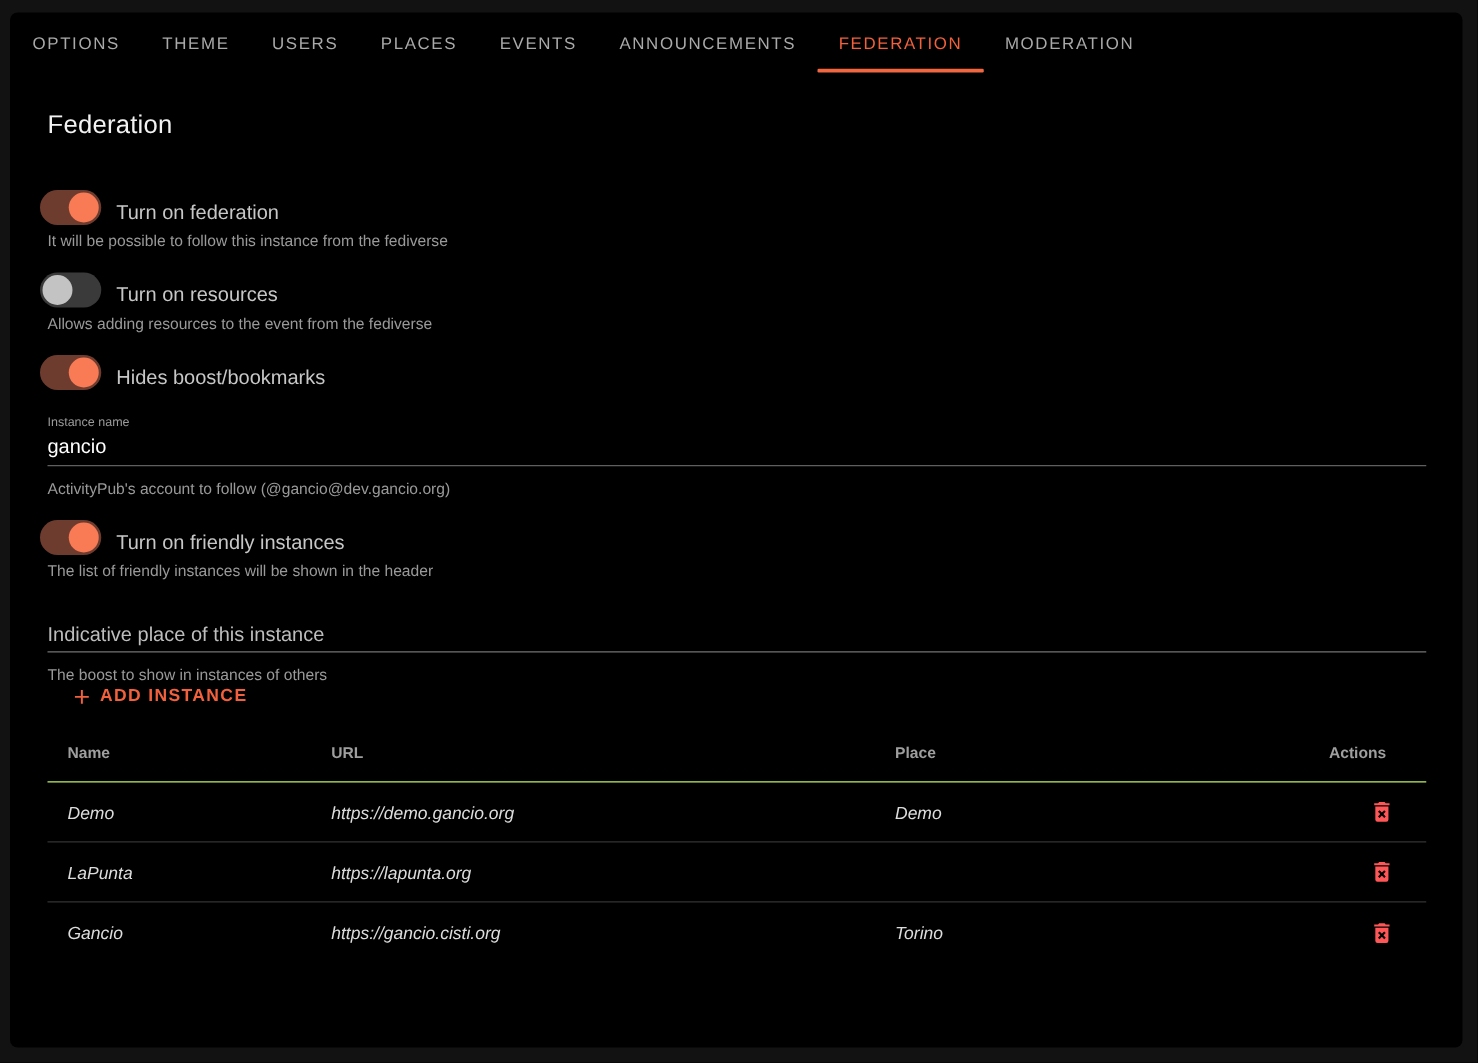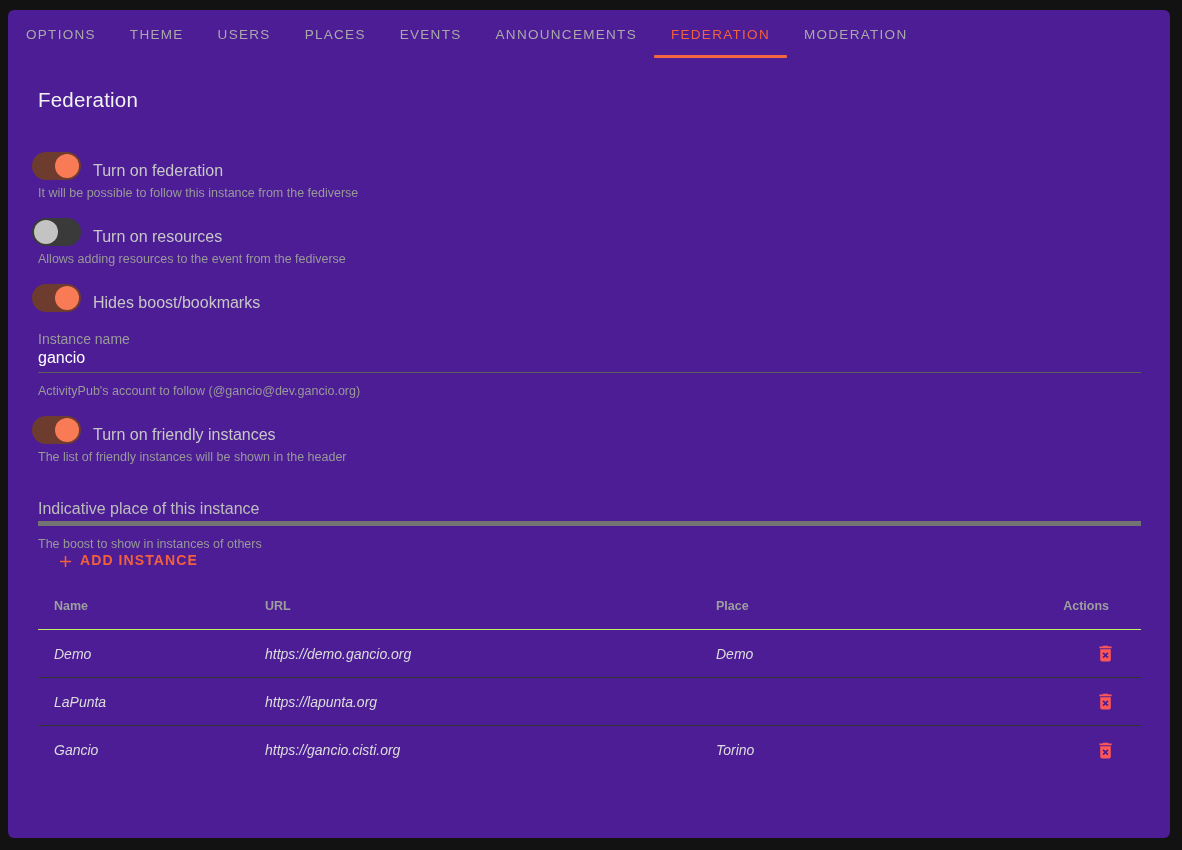--- a/index.html
+++ b/index.html
@@ -6,21 +6,21 @@
   html, body { width: 1182px; height: 850px; overflow: hidden; }
   body {
     background: #121212;
     font-family: "Liberation Sans", "DejaVu Sans", sans-serif;
     position: relative;
   }
   .panel {
     position: absolute;
     left: 8px; top: 10px;
     width: 1162px; height: 828px;
-    background: #4c1d95;
+    background: #000000;
     border-radius: 6px;
   }
   
   .tabs {
     display: flex;
     height: 48px;
     padding-left: 1px;
     align-items: stretch;
   }
   .tab {
@@ -83,39 +83,39 @@
     font-size: 16px;
     color: #c7c7c7;
     cursor: pointer;
   }
   .hint {
     font-size: 12.5px;
     line-height: 16px;
     color: #999999;
   }
   
-  .tf-label { font-size: 14px; line-height: 16px; color: #9a9a9a; }
+  .tf-label { font-size: 10px; line-height: 16px; color: #9a9a9a; }
   .tf-input {
     display: block;
     width: 100%;
     background: transparent;
     border: none;
     border-bottom: 1px solid #5f5f5f;
     outline: none;
     color: #ffffff;
     font-size: 16px;
     line-height: 21px;
     padding: 0 0 4px 0;
     font-family: inherit;
     border-radius: 0;
   }
   .tf-input.place {
     line-height: 22px;
     padding-bottom: 1px;
-    border-bottom: 5px solid #737373;
+    border-bottom: 1px solid #737373;
   }
   .tf-input::placeholder { color: #bdbdbd; opacity: 1; }
   
   .add-btn {
     margin-left: 10px;
     display: inline-flex;
     align-items: flex-start;
     height: 28px;
     padding: 0 8px;
     background: none;

